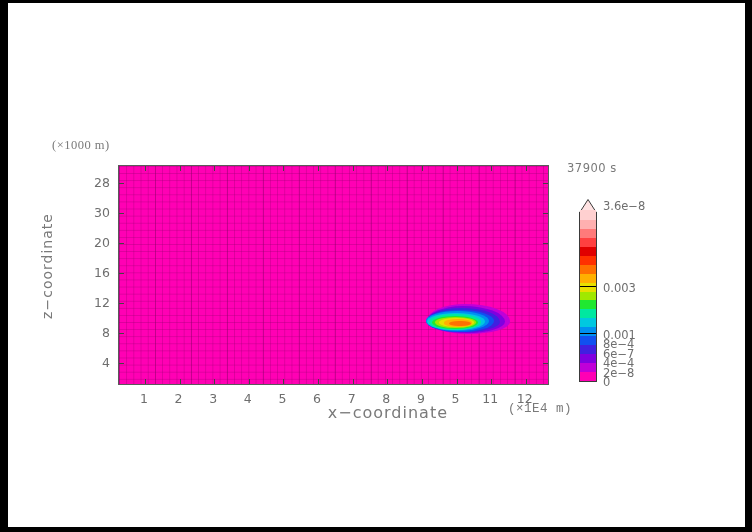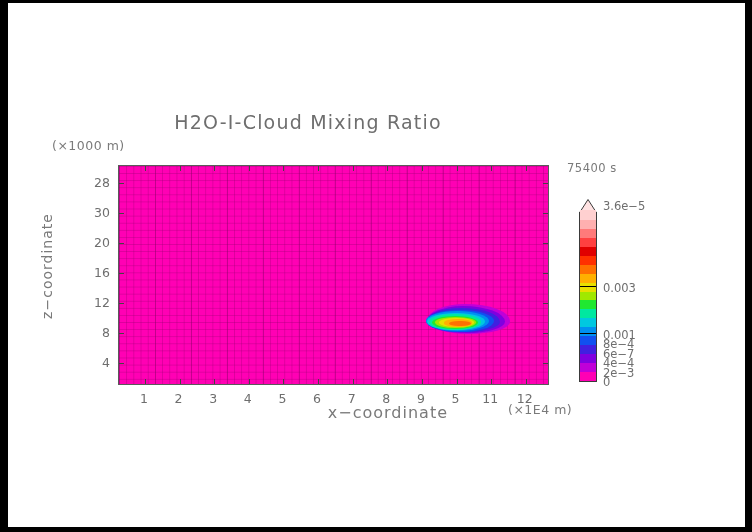--- a/index.html
+++ b/index.html
@@ -4,22 +4,22 @@
 <style>
   html,body{margin:0;padding:0;background:#000;}
   body{width:752px;height:532px;overflow:hidden;
        font-family:"DejaVu Sans","Liberation Sans",sans-serif;}
 
   #canvas{position:absolute;left:8px;top:3px;width:737px;height:524px;background:#ffffff;}
 
   .txt{position:absolute;white-space:pre;color:#7a7a7a;letter-spacing:.5px;}
 
   #title{left:0;top:108px;width:600px;text-align:center;font-size:19px;color:#6e6e6e;letter-spacing:1.2px;}
-  #yunit{left:44px;top:135px;font-size:12.5px;}
-  #xunit{left:500px;top:399px;font-size:12.5px;}
+  #yunit{left:44px;top:135px;font-size:12.5px;font-family:Liberation Serif, serif;}
+  #xunit{left:500px;top:399px;font-size:12.5px;font-family:Liberation Mono, monospace;}
   #xlabel{left:180px;top:400px;width:260px;text-align:right;font-size:16px;letter-spacing:1px;}
   #ylabel{left:-26px;top:255px;width:130px;text-align:center;font-size:14px;letter-spacing:1px;
           transform:rotate(-90deg);transform-origin:50% 50%;}
   #timestamp{left:559px;top:158px;font-size:11.5px;}
 
   
   #plot{position:absolute;left:110px;top:162px;width:431px;height:220px;
         border:1px solid #5a5a5a;box-sizing:border-box;overflow:hidden;background:#ff00b4;}
   #grid{position:absolute;inset:0;
         background-image:
@@ -49,26 +49,25 @@
   .band{position:absolute;left:0;width:100%;}
   #cap{position:absolute;left:571px;top:196px;width:18px;height:14px;overflow:hidden;}
   #cap svg{display:block;}
   .cbl{position:absolute;font-size:11.5px;color:#6e6e6e;transform:translateY(-50%);white-space:pre;}
 </style>
 </head>
 <body>
 
 <div id="canvas">
 
-  <div class="txt" id="title">H2O-I-Cloud Mixing Ratio</div>
   <div class="txt" id="yunit">(×1000 m)</div>
   <div class="txt" id="xunit">(×1E4 m)</div>
   <div class="txt" id="xlabel">x−coordinate</div>
   <div class="txt" id="ylabel">z−coordinate</div>
-  <div class="txt" id="timestamp">75400 s</div>
+  <div class="txt" id="timestamp">37900 s</div>
 
   <div id="plot">
     <div id="grid"></div>
     <div id="grid2"></div>
     <div id="cloud">
         <div class="lyr" style="width: 83.0843px; height: 29.3836px; left: 307.758px; top: 138.253px; background: rgb(192, 0, 216); border-radius: 46% 54% 50% 50% / 56% 58% 42% 44%;"></div>
         <div class="lyr" style="width: 78.0993px; height: 27.0329px; left: 307.758px; top: 140.016px; background: rgb(128, 0, 224); border-radius: 46% 54% 50% 50% / 56% 58% 42% 44%;"></div>
         <div class="lyr" style="width: 73.1142px; height: 24.6822px; left: 307.758px; top: 141.779px; background: rgb(64, 32, 224); border-radius: 46% 54% 50% 50% / 56% 58% 42% 44%;"></div>
         <div class="lyr" style="width: 68.1292px; height: 22.3315px; left: 306.927px; top: 143.542px; background: rgb(16, 80, 240); border-radius: 50%;"></div>
         <div class="lyr" style="width: 63.1441px; height: 19.9808px; left: 306.927px; top: 145.305px; background: rgb(0, 144, 240); border-radius: 50%;"></div>
@@ -164,23 +163,23 @@
       <div class="band" style="height: 9.54737px; bottom: 116.316px; background: rgb(255, 48, 0);"></div>
       <div class="band" style="height: 9.54737px; bottom: 125.263px; background: rgb(224, 0, 0);"></div>
       <div class="band" style="height: 9.54737px; bottom: 134.211px; background: rgb(255, 64, 64);"></div>
       <div class="band" style="height: 9.54737px; bottom: 143.158px; background: rgb(255, 122, 122);"></div>
       <div class="band" style="height: 9.54737px; bottom: 152.105px; background: rgb(255, 176, 176);"></div>
       <div class="band" style="height: 9.54737px; bottom: 161.053px; background: rgb(255, 208, 208);"></div>
       <div class="band" style="height: 1px; bottom: 47.2222px; background: rgb(0, 0, 0);"></div>
       <div class="band" style="height: 1px; bottom: 94.4444px; background: rgb(0, 0, 0);"></div>
     </div>
   <div id="cbar-labels">
-      <div class="cbl" style="top: 203px; left: 595px;">3.6e−5</div>
+      <div class="cbl" style="top: 203px; left: 595px;">3.6e−8</div>
       <div class="cbl" style="top: 284.556px; left: 595px;">0.003</div>
       <div class="cbl" style="top: 331.778px; left: 595px;">0.001</div>
       <div class="cbl" style="top: 341.222px; left: 595px;">8e−4</div>
       <div class="cbl" style="top: 350.667px; left: 595px;">6e−7</div>
       <div class="cbl" style="top: 360.111px; left: 595px;">4e−4</div>
-      <div class="cbl" style="top: 369.556px; left: 595px;">2e−3</div>
+      <div class="cbl" style="top: 369.556px; left: 595px;">2e−8</div>
       <div class="cbl" style="top: 379px; left: 595px;">0</div>
     </div>
 
 </div>
 
 </body></html>

